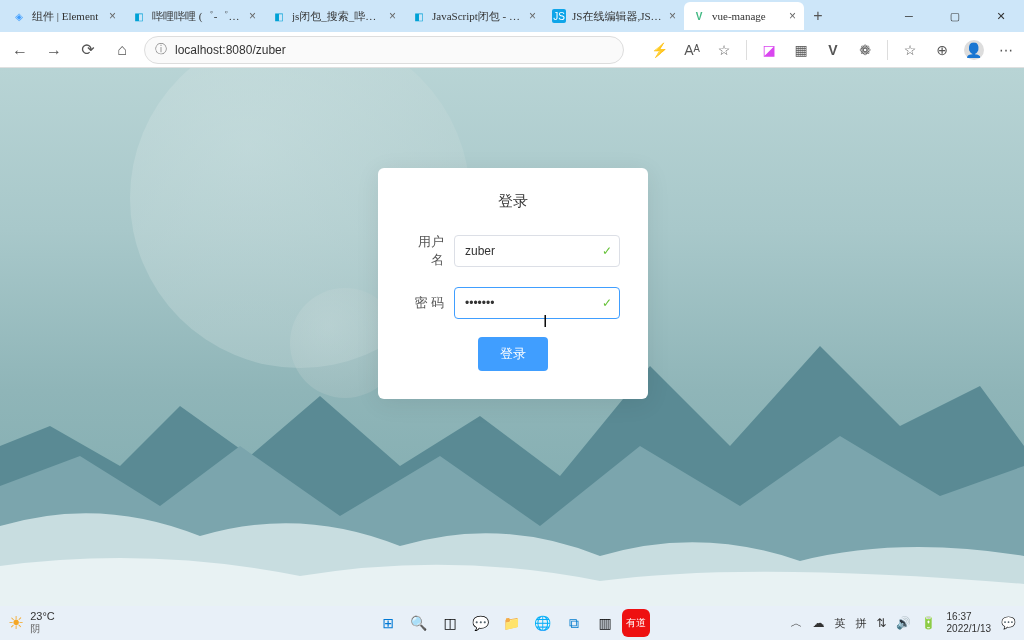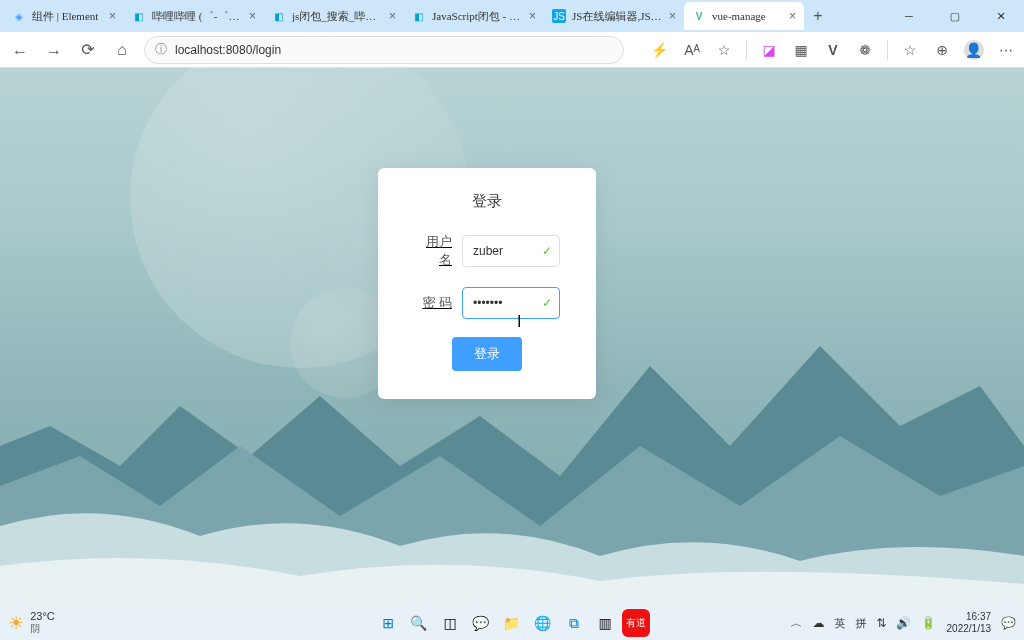--- a/index.html
+++ b/index.html
@@ -29,42 +29,42 @@
 
 
 .moon1{position:absolute;width:340px;height:340px;border-radius:50%;background:radial-gradient(circle at 35% 35%,#d8e8e8,#b8d0d0);left:130px;top:-40px;opacity:0.4;}
 .moon2{position:absolute;width:110px;height:110px;border-radius:50%;background:radial-gradient(circle at 35% 35%,#d0e0e0,#a8c0c0);left:290px;top:220px;opacity:0.35;}
 
 
 .mtn{position:absolute;bottom:0;left:0;right:0;}
 .mtn svg{width:100%;height:auto;display:block;}
 
 
-.card{position:absolute;left:378px;top:100px;width:218px;background:#fff;border-radius:6px;padding:24px 36px 28px;box-shadow:0 4px 24px rgba(0,0,0,0.08);}
+.card{position:absolute;left:378px;top:100px;width:270px;background:#fff;border-radius:6px;padding:24px 28px 28px;box-shadow:0 4px 24px rgba(0,0,0,0.08);}
 .card h3{text-align:center;font-size:15px;font-weight:500;color:#333;margin-bottom:22px;}
-.row{display:flex;align-items:center;margin-bottom:18px;text-decoration:underline;}
+.row{display:flex;align-items:center;margin-bottom:18px;}
 .row label{width:48px;font-size:13px;color:#555;text-align:right;padding-right:10px;}
 .inp{flex:1;position:relative;}
 .inp input{width:100%;height:32px;border:1px solid #dcdfe6;border-radius:4px;padding:0 28px 0 10px;font-size:12px;color:#333;outline:none;}
 .inp.ok input{border-color:#dcdfe6;}
 .inp.focus input{border-color:#409eff;}
 .inp .check{position:absolute;right:8px;top:50%;transform:translateY(-50%);color:#67c23a;font-size:12px;}
 .btnrow{text-align:center;margin-top:12px;}
 .btn{background:#409eff;color:#fff;border:none;height:34px;padding:0 22px;border-radius:4px;font-size:13px;cursor:pointer;}
 .ibeam{position:absolute;left:50%;top:214px;transform:translateX(45px);font-size:16px;color:#000;pointer-events:none;}
 
 
 .taskbar{height:34px;background:#e8f0f8;display:flex;align-items:center;padding:0 8px;gap:4px;position:relative;}
 .weather{display:flex;align-items:center;gap:6px;font-size:11px;color:#333;}
 .weather .sun{color:#f5a623;font-size:18px;}
 .center-icons{position:absolute;left:50%;transform:translateX(-50%);display:flex;gap:3px;}
 .tbicon{width:28px;height:28px;border-radius:4px;display:flex;align-items:center;justify-content:center;cursor:pointer;font-size:14px;}
 .tray{margin-left:auto;display:flex;align-items:center;gap:10px;font-size:11px;color:#333;}
 .tray .ico{font-size:12px;}
-.clock{text-align:right;line-height:1.2;font-size:10px;}
+.clock{line-height:1.2;font-size:10px;}
 
 .fv-blue{background:#0ea5e9;color:#fff;border-radius:2px;width:14px;height:14px;font-size:9px;}
 .fv-vue{color:#41b883;font-weight:bold;}
 .fv-el{color:#409eff;}
 .fv-bili{color:#00a1d6;}
 </style>
 </head>
 <body>
 
 <div class="tabbar">
@@ -106,21 +106,21 @@
   </div>
 </div>
 
 <div class="addrbar">
   <div class="navbtn">←</div>
   <div class="navbtn">→</div>
   <div class="navbtn">⟳</div>
   <div class="navbtn">⌂</div>
   <div class="urlbox">
     <span class="lock">ⓘ</span>
-    <span>localhost:8080/login</span>
+    <span>localhost:8080/zuber</span>
   </div>
   <div class="toolicons">
     <span class="ico">⚡</span>
     <span class="ico">Aᴬ</span>
     <span class="ico">☆</span>
     <span class="sep"></span>
     <span class="ico" style="color:#d946ef;">◪</span>
     <span class="ico">▦</span>
     <span class="ico fv-vue">V</span>
     <span class="ico">❁</span>

